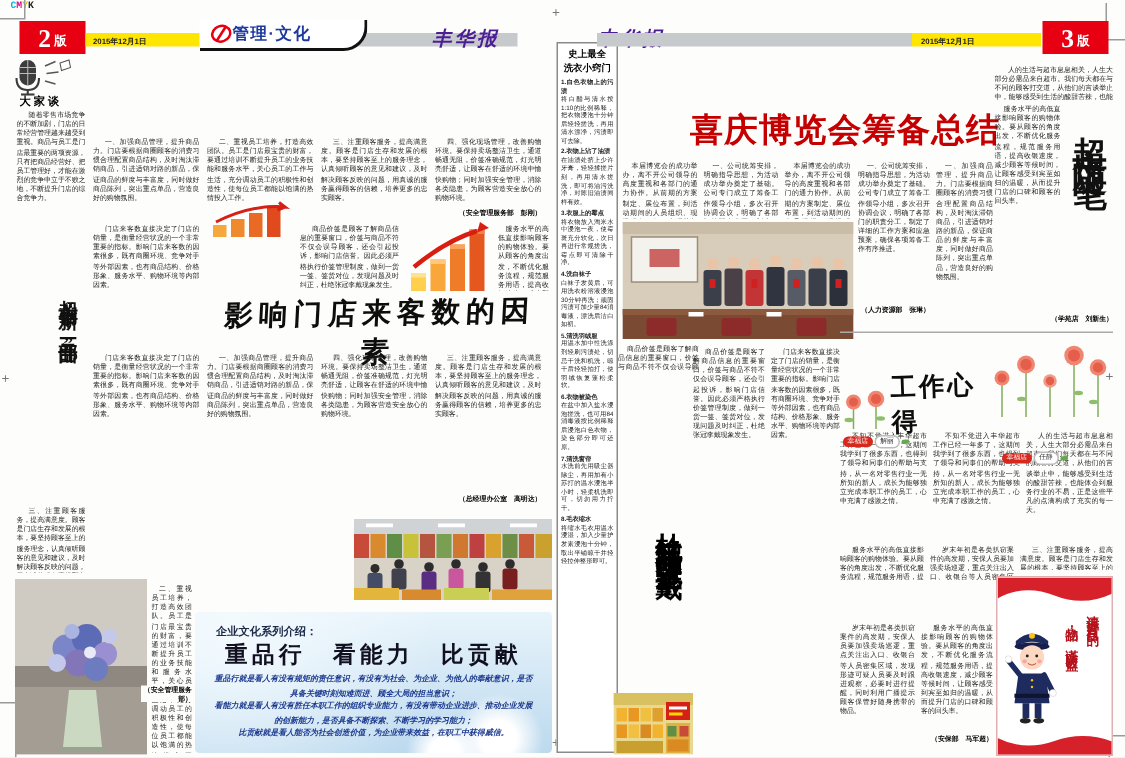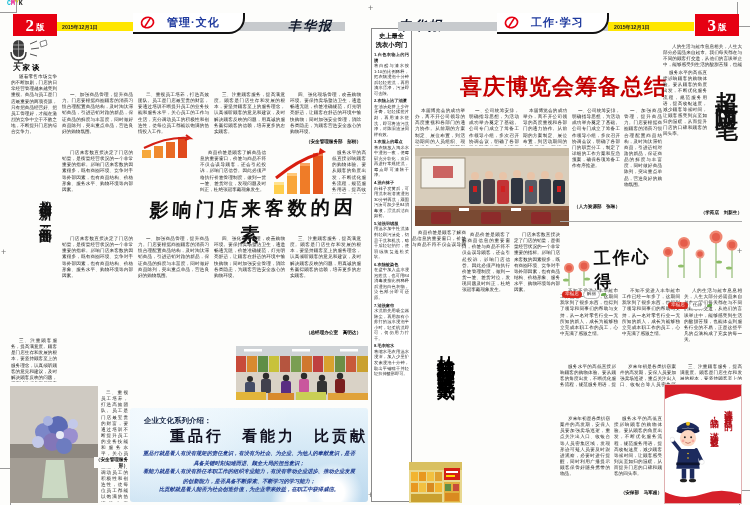--- a/index.html
+++ b/index.html
@@ -6,23 +6,23 @@
   html,body{background:#e9e9e7}
   #canvas{position:relative;width:750px;height:505px;background:#fdfdfb;overflow:hidden;
           font-family:"Liberation Sans","DejaVu Sans",sans-serif;margin:0 auto}
   .abs{position:absolute}
   .t{font-size:4.6px;line-height:1.34;text-align:justify;color:#232323;overflow:hidden;text-indent:8px}
   .tt{font-size:4.2px;line-height:1.32;text-align:justify;color:#242424;overflow:hidden}
   .by{font-size:4.6px;font-weight:700;color:#000;text-align:right;background:#fdfdfb;line-height:1.2}
   .vert{writing-mode:vertical-rl;text-orientation:upright}
   .serif{font-family:"Liberation Serif","DejaVu Serif",serif}
   .tab{background:#fff;border-bottom:2px solid #111;border-right:2px solid #111;border-radius:0 0 16px 0;
-       display:flex;align-items:center;gap:12px;padding-left:7px}
+       display:flex;align-items:center;gap:0;padding-left:7px}
   .sect{color:#1f3a9e;font-weight:700;font-size:11px;letter-spacing:1px}
-  .pname{color:#0f172a;font-weight:700;font-style:italic;font-size:13px;letter-spacing:2px;
+  .pname{color:#4c1d95;font-weight:700;font-style:italic;font-size:13px;letter-spacing:2px;
          font-family:"Liberation Serif","DejaVu Serif",serif}
   .pdate{font-size:5.2px;font-weight:700;color:#222}
   .redbox{background:#e60012;color:#fff;display:flex;align-items:flex-end;justify-content:center;gap:2px;padding-bottom:2px}
   .redbox .num{font-size:17px;font-weight:700;line-height:1;font-family:"Liberation Serif",serif}
   .redbox .ban{font-size:8.5px;font-weight:700;line-height:1.4}
   .ybar{background:#ffe600}
   .gbar{background:#c7cacd}
   .script{font-size:5.3px;color:#1d3a8f;font-style:italic;line-height:1.95;text-align:center;
           font-family:"Liberation Serif","DejaVu Serif",serif;font-weight:700}
   .tag{display:flex;align-items:center;gap:1px;font-size:4.6px;line-height:1}
@@ -185,21 +185,21 @@
         <rect x="92" y="47" width="40" height="7" fill="#e0a23a"></rect>
     </g>
   </svg>
 
   <div class="abs" style="left:130px;top:408px;width:238px;height:94px;border-radius:3px;background:
        radial-gradient(circle at 85% 90%, #ffffff 0 12px, rgba(255,255,255,0) 30px),
        radial-gradient(circle at 70% 100%, #ffffff 0 10px, rgba(255,255,255,0) 26px),
        radial-gradient(circle at 10% 10%, #f3fafe, rgba(243,250,254,0) 60%),
        linear-gradient(#e8f4fb,#bcd9ee)"></div>
   <div class="abs" style="left:144px;top:416px;font-size:7.5px;font-weight:700;color:#1c2b4a">企业文化系列介绍：</div>
-  <div class="abs serif" style="left:130px;top:427px;width:238px;text-align:right;font-size:15px;font-weight:900;letter-spacing:3px;color:#101020">重品行　看能力　比贡献</div>
+  <div class="abs serif" style="left:130px;top:427px;width:238px;text-align:center;font-size:15px;font-weight:900;letter-spacing:3px;color:#101020">重品行　看能力　比贡献</div>
   <div class="abs script" style="left:141px;top:448px;width:216px">重品行就是看人有没有规矩的责任意识，有没有为社会、为企业、为他人的奉献意识，是否具备关键时刻知难而进、顾全大局的担当意识；</div>
   <div class="abs script" style="left:141px;top:466px;width:216px">看能力就是看人有没有胜任本职工作的组织专业能力，有没有带动企业进步、推动企业发展的创新能力，是否具备不断探索、不断学习的学习能力；</div>
   <div class="abs script" style="left:141px;top:484px;width:216px">比贡献就是看人能否为社会创造价值，为企业带来效益，在职工中获得威信。</div>
 
   <div class="abs" style="left:371px;top:28px;width:41px;height:474px;border:1px solid #8a8a8a;background:#fff;padding:3px 2px;overflow:hidden">
     <div style="font-size:6.3px;font-weight:700;text-align:center">史上最全</div>
     <div style="font-size:6.3px;font-weight:700;text-align:center;margin-bottom:2px">洗衣小窍门</div>
     <div class="tt" style="font-weight:700">1.白色衣物上的污渍</div>
     <div class="tt" style="margin-bottom:2px">将白醋与清水按1:10的比例稀释，把衣物浸泡十分钟后轻轻搓洗，再用清水漂净，污渍即可去除。</div>
     <div class="tt" style="font-weight:700">2.衣物上沾了油渍</div>
@@ -215,27 +215,20 @@
     <div class="tt" style="font-weight:700">7.清洗窗帘</div>
     <div class="tt" style="margin-bottom:2px">水洗前先用吸尘器除尘，再用加有小苏打的温水浸泡半小时，轻柔机洗即可，切勿用力拧干。</div>
     <div class="tt" style="font-weight:700">8.毛衣缩水</div>
     <div class="tt">将缩水毛衣用温水浸湿，加入少量护发素浸泡十分钟，取出平铺晾干并轻轻拉伸整形即可。</div>
   </div>
 
   <div class="abs pname" style="left:398px;top:17px">丰华报</div>
   <div class="abs gbar" style="left:398px;top:22px;width:210px;height:9px"></div>
   <div class="abs ybar" style="left:608px;top:22px;width:86px;height:9px"></div>
   <div class="abs pdate" style="left:614px;top:24px">2015年12月1日</div>
-  <div class="abs tab" style="left:497px;top:13px;width:112px;height:21px">
-    <svg width="15" height="15" viewBox="0 0 16 16">
-      <ellipse cx="8" cy="8" rx="6.5" ry="5.5" fill="none" stroke="#e60012" stroke-width="1.8" transform="rotate(-18 8 8)"></ellipse>
-      <path d="M11.5,2.5 L4.5,13.5" stroke="#e60012" stroke-width="1.8"></path>
-    </svg>
-    <span class="sect">工作·学习</span>
-  </div>
   <div class="abs redbox" style="left:695px;top:14px;width:44px;height:22px">
     <span class="num">3</span>
     <span class="ban">版</span>
   </div>
 
   <div class="abs" style="left:457px;top:72px;width:210px;height:30px;font-size:22px;font-weight:900;letter-spacing:1px;color:#c40000;text-align:right">喜庆博览会筹备总结</div>
   <div class="abs t" style="left:415px;top:108px;width:50px;height:38px;text-indent:6px">本届博览会的成功举办，离不开公司领导的高度重视和各部门的通力协作。从前期的方案制定、展位布置，到活动期间的人员组织、现场服务，每一个环节都凝聚着全体员工的辛勤付出，充分展现了团队的凝聚力。</div>
   <div class="abs t" style="left:469px;top:108px;width:50px;height:38px;text-indent:6px">一、公司统筹安排，明确指导思想，为活动成功举办奠定了基础。公司专门成立了筹备工作领导小组，多次召开协调会议，明确了各部门的职责分工，制定了详细的工作方案和应急预案，确保各项筹备工作有序推进。</div>
   <div class="abs t" style="left:523px;top:108px;width:44px;height:38px;text-indent:6px">本届博览会的成功举办，离不开公司领导的高度重视和各部门的通力协作。从前期的方案制定、展位布置，到活动期间的人员组织、现场服务，每一个环节都凝聚着全体员工的辛勤付出，充分展现了团队的凝聚力。</div>
   <div class="abs t" style="left:572px;top:108px;width:48px;height:94px;text-indent:6px">一、公司统筹安排，明确指导思想，为活动成功举办奠定了基础。公司专门成立了筹备工作领导小组，多次召开协调会议，明确了各部门的职责分工，制定了详细的工作方案和应急预案，确保各项筹备工作有序推进。</div>

